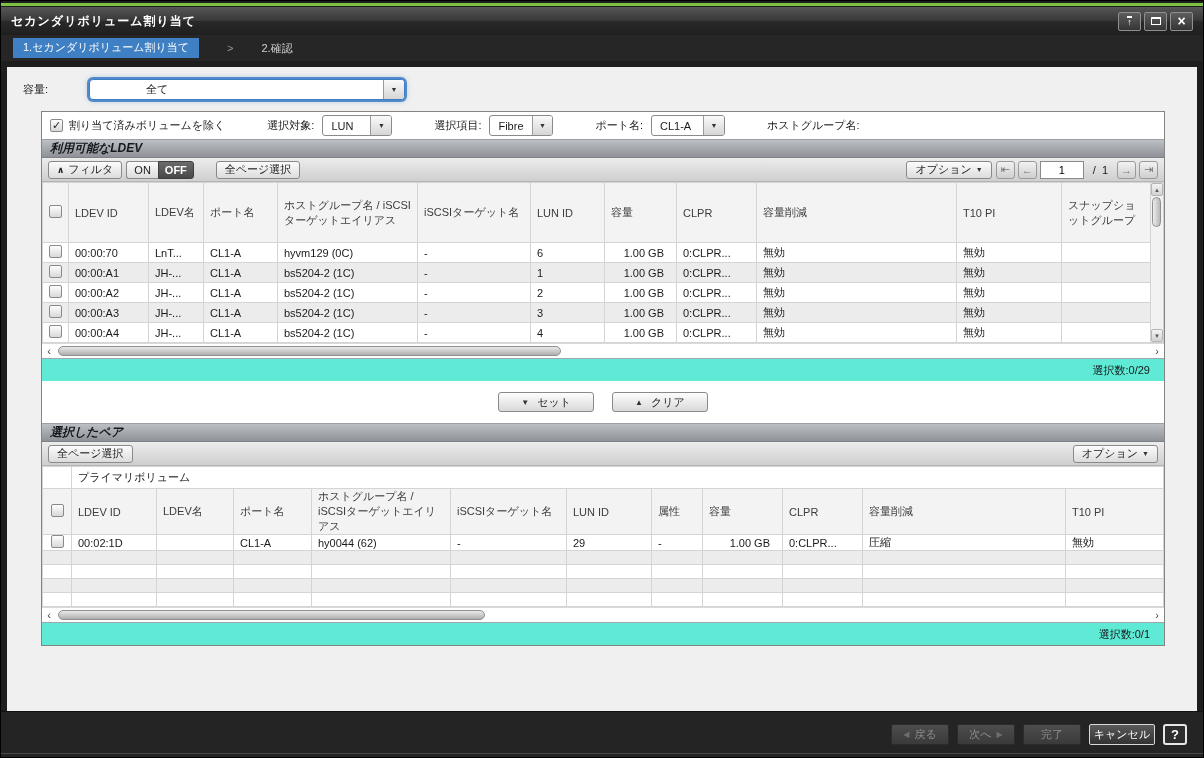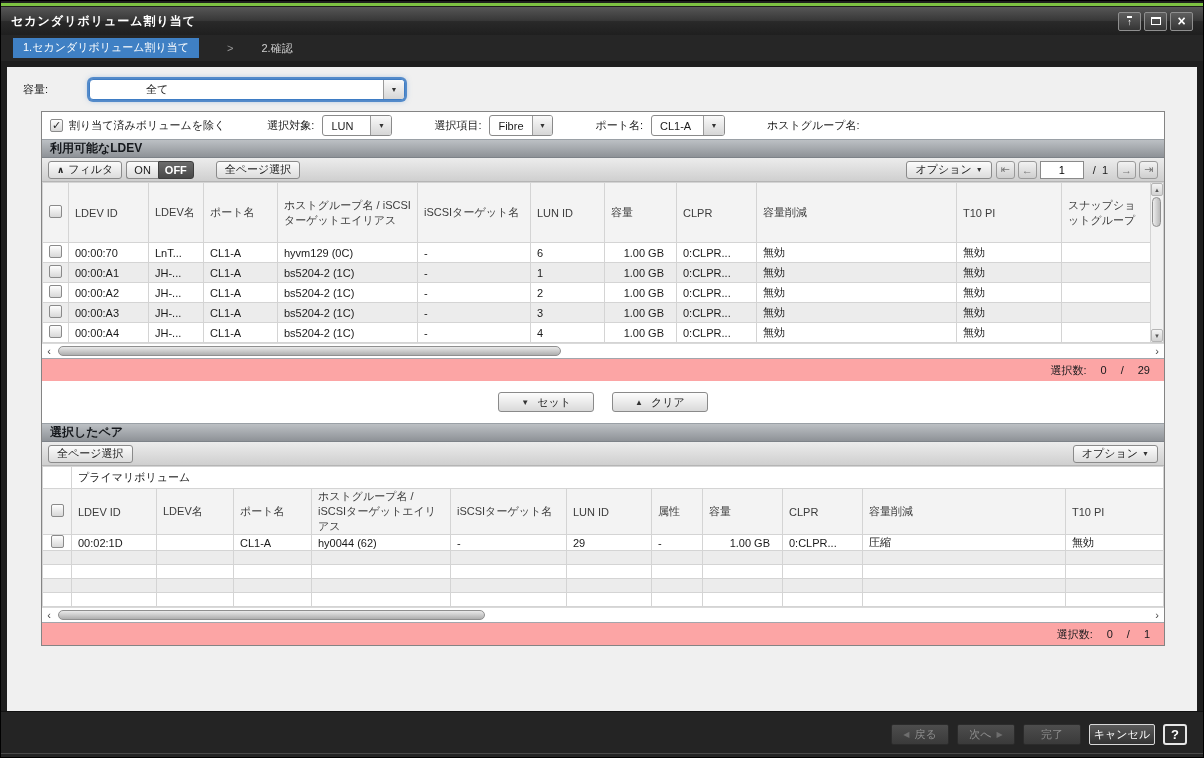--- a/index.html
+++ b/index.html
@@ -47,21 +47,21 @@
   
   .panel { margin:10px 0 0 34px; width:1124px; background:#fff; border:1px solid #848484; }
 
   .filter-row { display:flex; align-items:center; height:27px; padding-left:8px; gap:6px; background:#fff; }
   .cb { display:inline-flex; width:13px; height:13px; background:linear-gradient(#fefefe,#d8d8d8); border:1px solid #8a8a8a;
     border-radius:2px; align-items:center; justify-content:center; font-size:11px; font-weight:bold; color:#222; cursor:pointer; line-height:1; }
   .flabel { margin-left:4px; margin-right:2px; }
   .gap { width:26px; }
 
   .sec-bar { height:19px; background:linear-gradient(#bcc0c4,#8e9297); border-top:1px solid #9aa0a6; border-bottom:1px solid #7d8288;
-    display:flex; align-items:center; padding-left:8px; font-weight:bold; font-size:12px; color:#15181c; }
+    display:flex; align-items:center; padding-left:8px; font-weight:bold; font-size:12px; color:#15181c;font-style:italic; }
   .toolbar { height:24px; background:linear-gradient(#ececec,#cfcfcf); border-bottom:1px solid #b5b5b5;
     display:flex; align-items:center; padding:0 6px; gap:4px; }
   .toolbar .spacer { flex:1; }
   .tbtn { display:inline-flex; align-items:center; gap:4px; height:18px; padding:0 8px; background:linear-gradient(#fcfcfc,#dcdcdc);
     border:1px solid #8a8a8a; border-radius:3px; color:#222; cursor:pointer; white-space:nowrap; }
   .tbtn .tri { font-size:7px; color:#333; }
   .tbtn .caret { font-size:9px; font-weight:bold; }
   .onoff { display:inline-flex; }
   .onoff .on { height:18px; padding:0 7px; background:linear-gradient(#fcfcfc,#dcdcdc); border:1px solid #8a8a8a;
     border-right:none; border-radius:3px 0 0 3px; display:flex; align-items:center; cursor:pointer; }
@@ -99,22 +99,22 @@
 
   
   .hscroll { height:15px; display:flex; align-items:center; background:#fff; border-top:1px solid #d9d9d9; }
   .harrow { width:14px; text-align:center; color:#444; font-size:11px; line-height:13px; cursor:pointer; }
   .htrack { flex:1; position:relative; height:100%; }
   .hthumb { position:absolute; top:2px; left:2px; height:10px; border:1px solid #8f8f8f; border-radius:5px;
     background:linear-gradient(#e9e9e9,#aeaeae); cursor:pointer; }
   .hthumb.w1 { width:46%; }
   .hthumb.w2 { width:39%; }
 
-  .count-bar { height:23px; background:#fca5a5; border-top:1px solid #a2a6ac; display:flex; align-items:center;
-    justify-content:flex-end; gap:14px; padding-right:14px; color:#16181b; }
+  .count-bar { height:23px; background:#5eead4; border-top:1px solid #a2a6ac; display:flex; align-items:center;
+    justify-content:flex-end; padding-right:14px; color:#16181b; }
 
   .midbtns { height:42px; display:flex; align-items:center; justify-content:center; gap:18px; background:#fff; }
   .mbtn { display:inline-flex; align-items:center; gap:8px; height:20px; padding:0 22px; background:linear-gradient(#fdfdfd,#d9d9d9);
     border:1px solid #8a8a8a; border-radius:3px; cursor:pointer; }
   .mbtn .tri { font-size:8px; color:#333; }
 
   
   .bottombar { position:absolute; left:0; bottom:0; width:100%; height:46px; background:#242424; border-top:1px solid #111;
     display:flex; align-items:center; justify-content:flex-end; gap:8px; padding-right:16px; }
   .bottombar::after { content:""; position:absolute; bottom:3px; left:0; width:100%; height:1px; background:#4a4a4a; }

